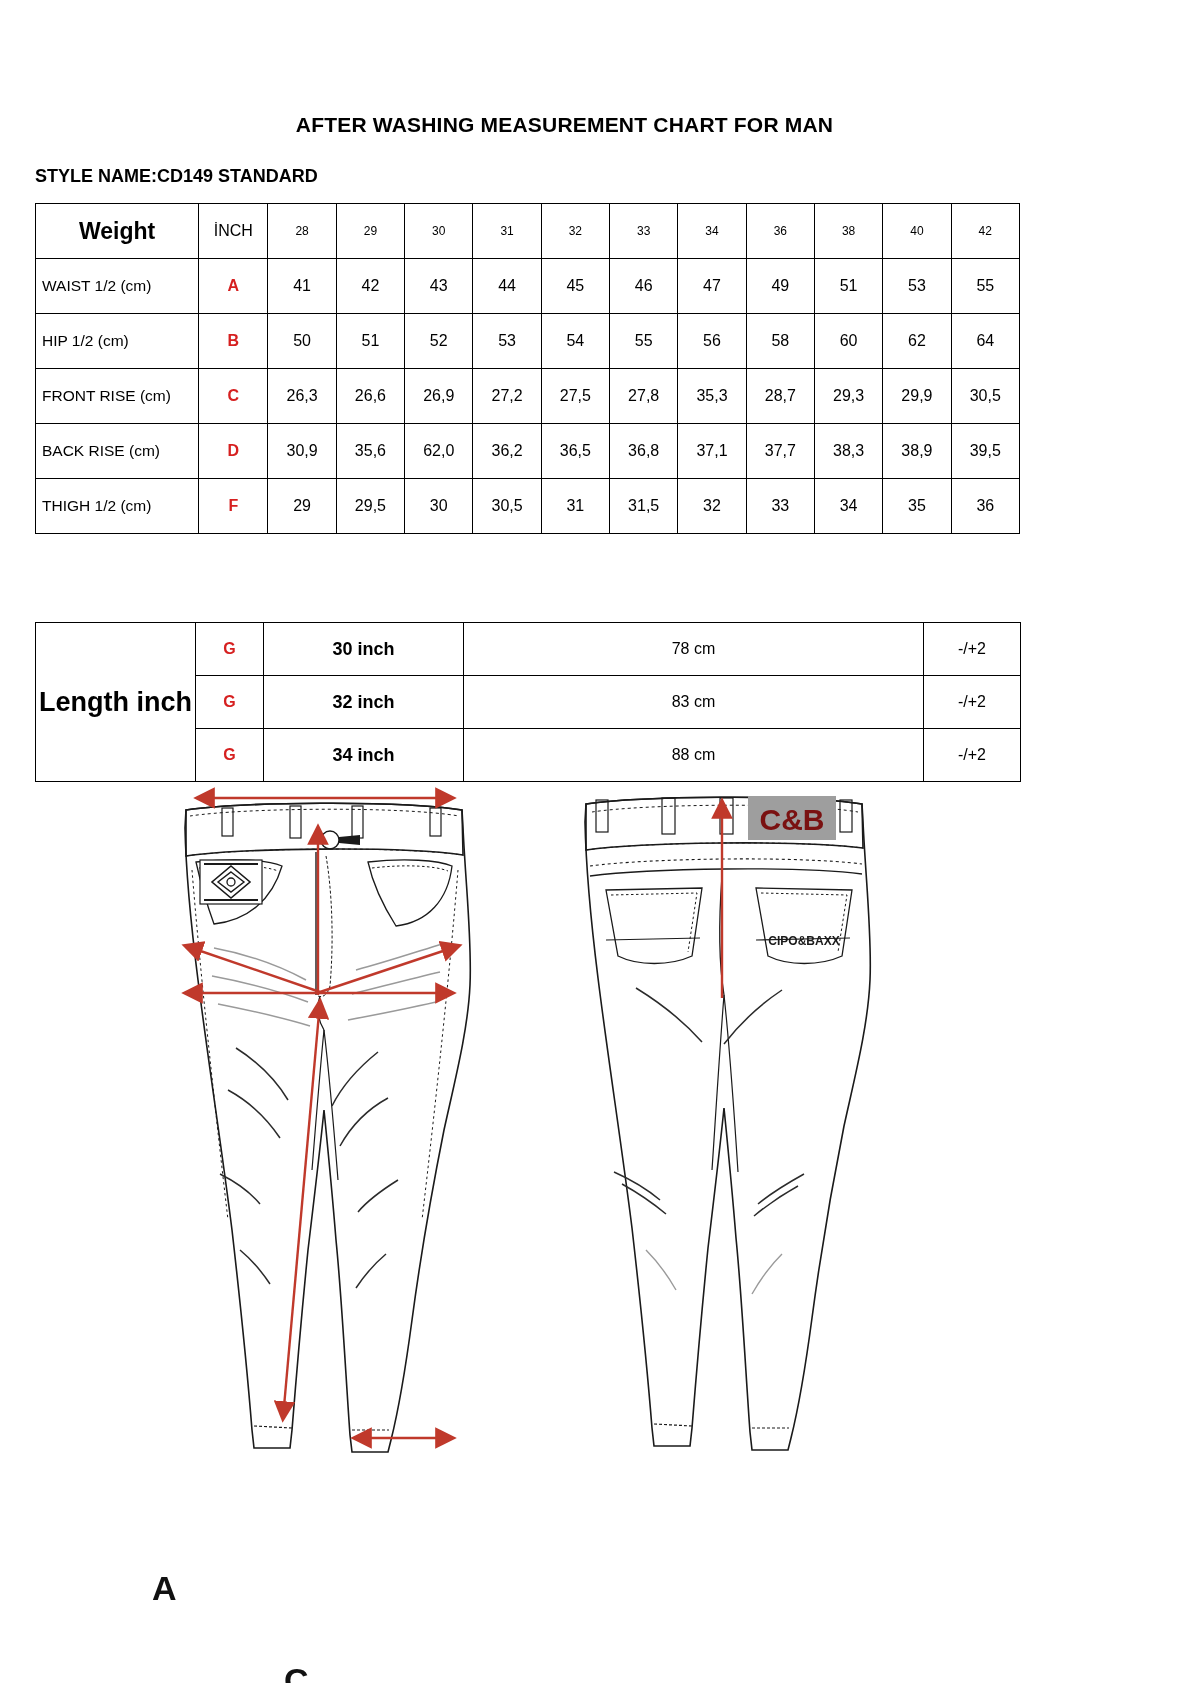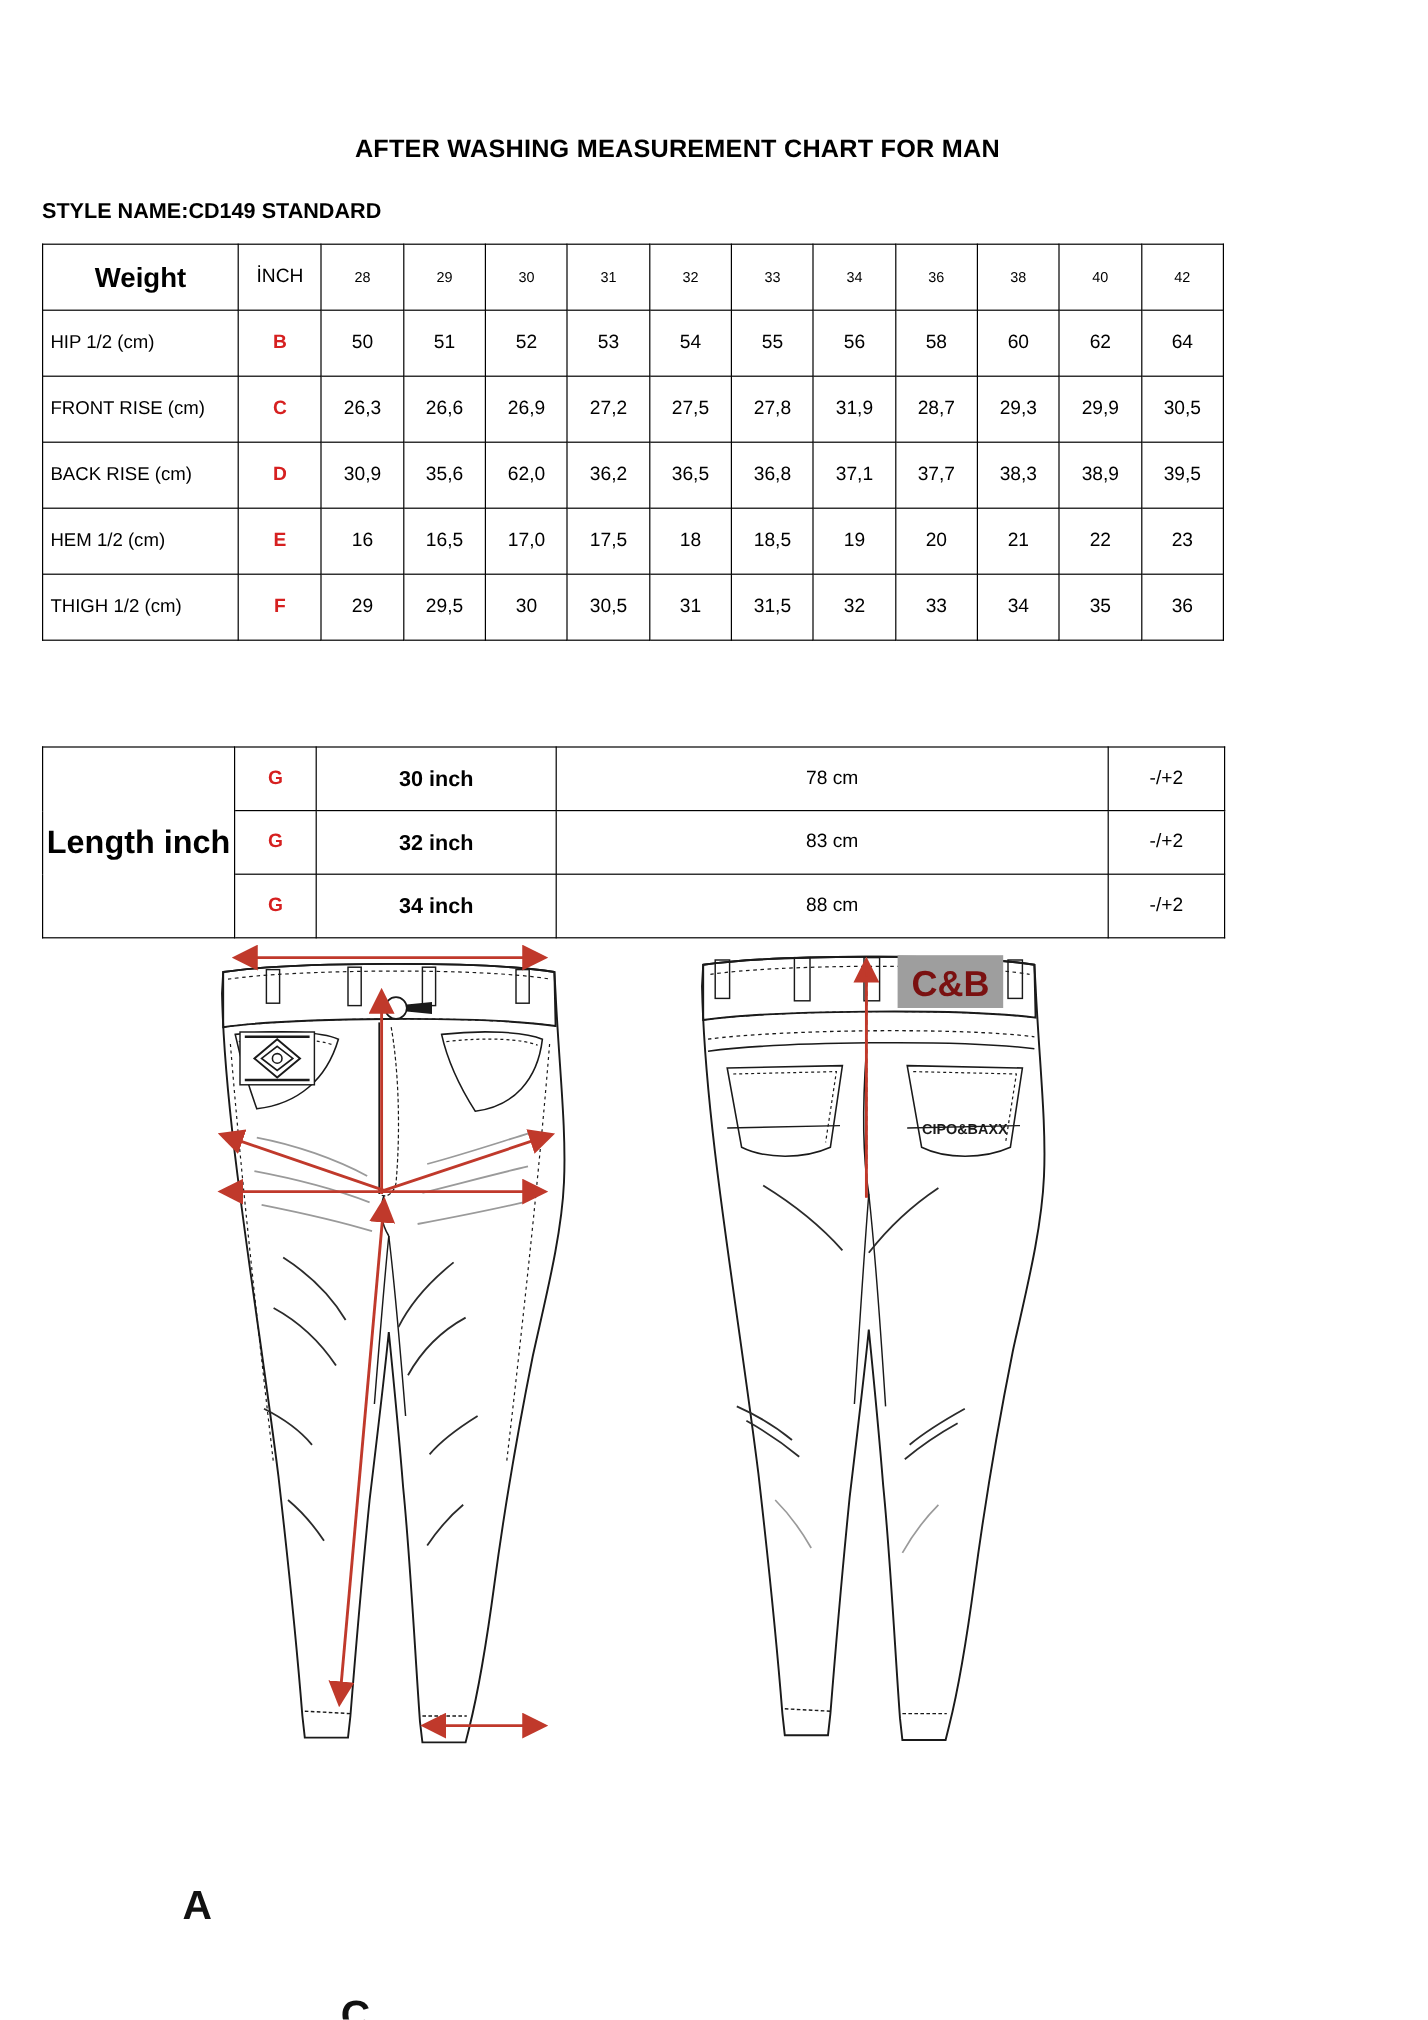--- a/index.html
+++ b/index.html
@@ -119,20 +119,35 @@
         <td class="col-val">33</td>
         <td class="col-val">34</td>
         <td class="col-val">36</td>
         <td class="col-val">38</td>
         <td class="col-val">40</td>
         <td class="col-val">42</td>
       </tr>
     </thead>
     <tbody>
       <tr>
+        <td class="col-label">WAIST 1/2 (cm)</td>
+        <td class="col-code"><span class="code-red">A</span></td>
+        <td class="col-val">41</td>
+        <td class="col-val">42</td>
+        <td class="col-val">43</td>
+        <td class="col-val">44</td>
+        <td class="col-val">45</td>
+        <td class="col-val">46</td>
+        <td class="col-val">47</td>
+        <td class="col-val">49</td>
+        <td class="col-val">51</td>
+        <td class="col-val">53</td>
+        <td class="col-val">55</td>
+      </tr>
+      <tr>
         <td class="col-label">HIP 1/2 (cm)</td>
         <td class="col-code"><span class="code-red">B</span></td>
         <td class="col-val">50</td>
         <td class="col-val">51</td>
         <td class="col-val">52</td>
         <td class="col-val">53</td>
         <td class="col-val">54</td>
         <td class="col-val">55</td>
         <td class="col-val">56</td>
         <td class="col-val">58</td>
@@ -142,55 +157,40 @@
       </tr>
       <tr>
         <td class="col-label">FRONT RISE (cm)</td>
         <td class="col-code"><span class="code-red">C</span></td>
         <td class="col-val">26,3</td>
         <td class="col-val">26,6</td>
         <td class="col-val">26,9</td>
         <td class="col-val">27,2</td>
         <td class="col-val">27,5</td>
         <td class="col-val">27,8</td>
-        <td class="col-val">31,9</td>
+        <td class="col-val">35,3</td>
         <td class="col-val">28,7</td>
         <td class="col-val">29,3</td>
         <td class="col-val">29,9</td>
         <td class="col-val">30,5</td>
       </tr>
       <tr>
         <td class="col-label">BACK RISE (cm)</td>
         <td class="col-code"><span class="code-red">D</span></td>
         <td class="col-val">30,9</td>
         <td class="col-val">35,6</td>
         <td class="col-val">62,0</td>
         <td class="col-val">36,2</td>
         <td class="col-val">36,5</td>
         <td class="col-val">36,8</td>
         <td class="col-val">37,1</td>
         <td class="col-val">37,7</td>
         <td class="col-val">38,3</td>
         <td class="col-val">38,9</td>
         <td class="col-val">39,5</td>
-      </tr>
-      <tr>
-        <td class="col-label">HEM 1/2  (cm)</td>
-        <td class="col-code"><span class="code-red">E</span></td>
-        <td class="col-val">16</td>
-        <td class="col-val">16,5</td>
-        <td class="col-val">17,0</td>
-        <td class="col-val">17,5</td>
-        <td class="col-val">18</td>
-        <td class="col-val">18,5</td>
-        <td class="col-val">19</td>
-        <td class="col-val">20</td>
-        <td class="col-val">21</td>
-        <td class="col-val">22</td>
-        <td class="col-val">23</td>
       </tr>
       <tr>
         <td class="col-label">THIGH 1/2 (cm)</td>
         <td class="col-code"><span class="code-red">F</span></td>
         <td class="col-val">29</td>
         <td class="col-val">29,5</td>
         <td class="col-val">30</td>
         <td class="col-val">30,5</td>
         <td class="col-val">31</td>
         <td class="col-val">31,5</td>

